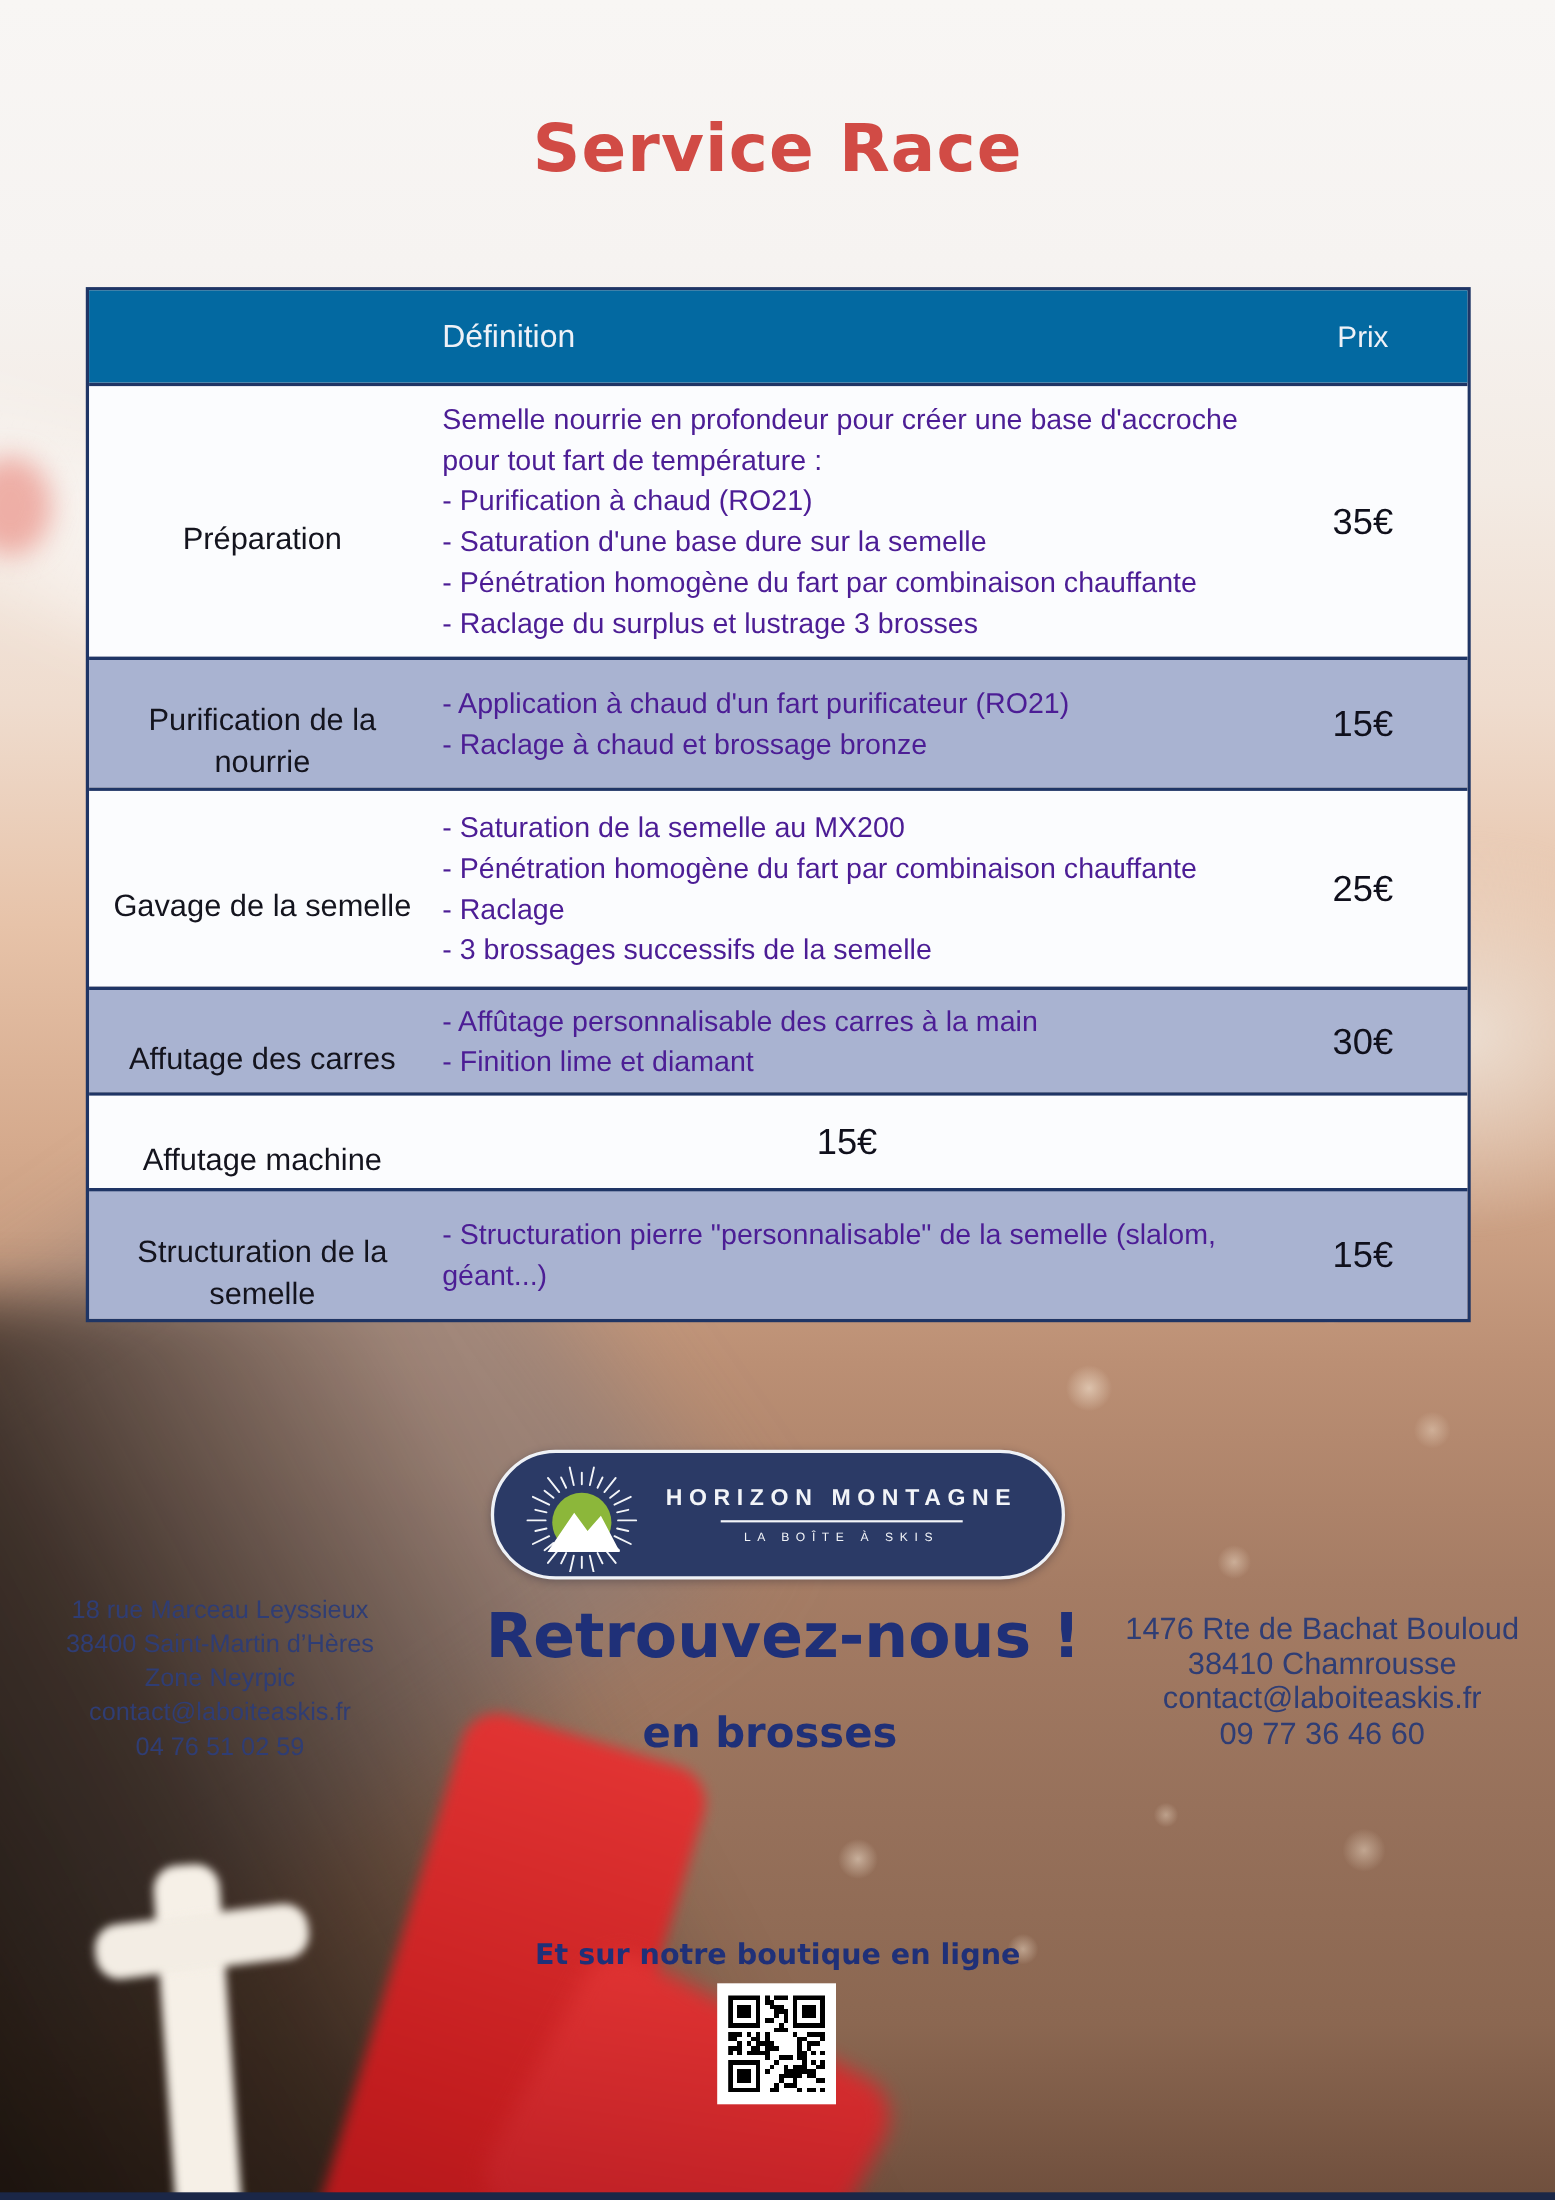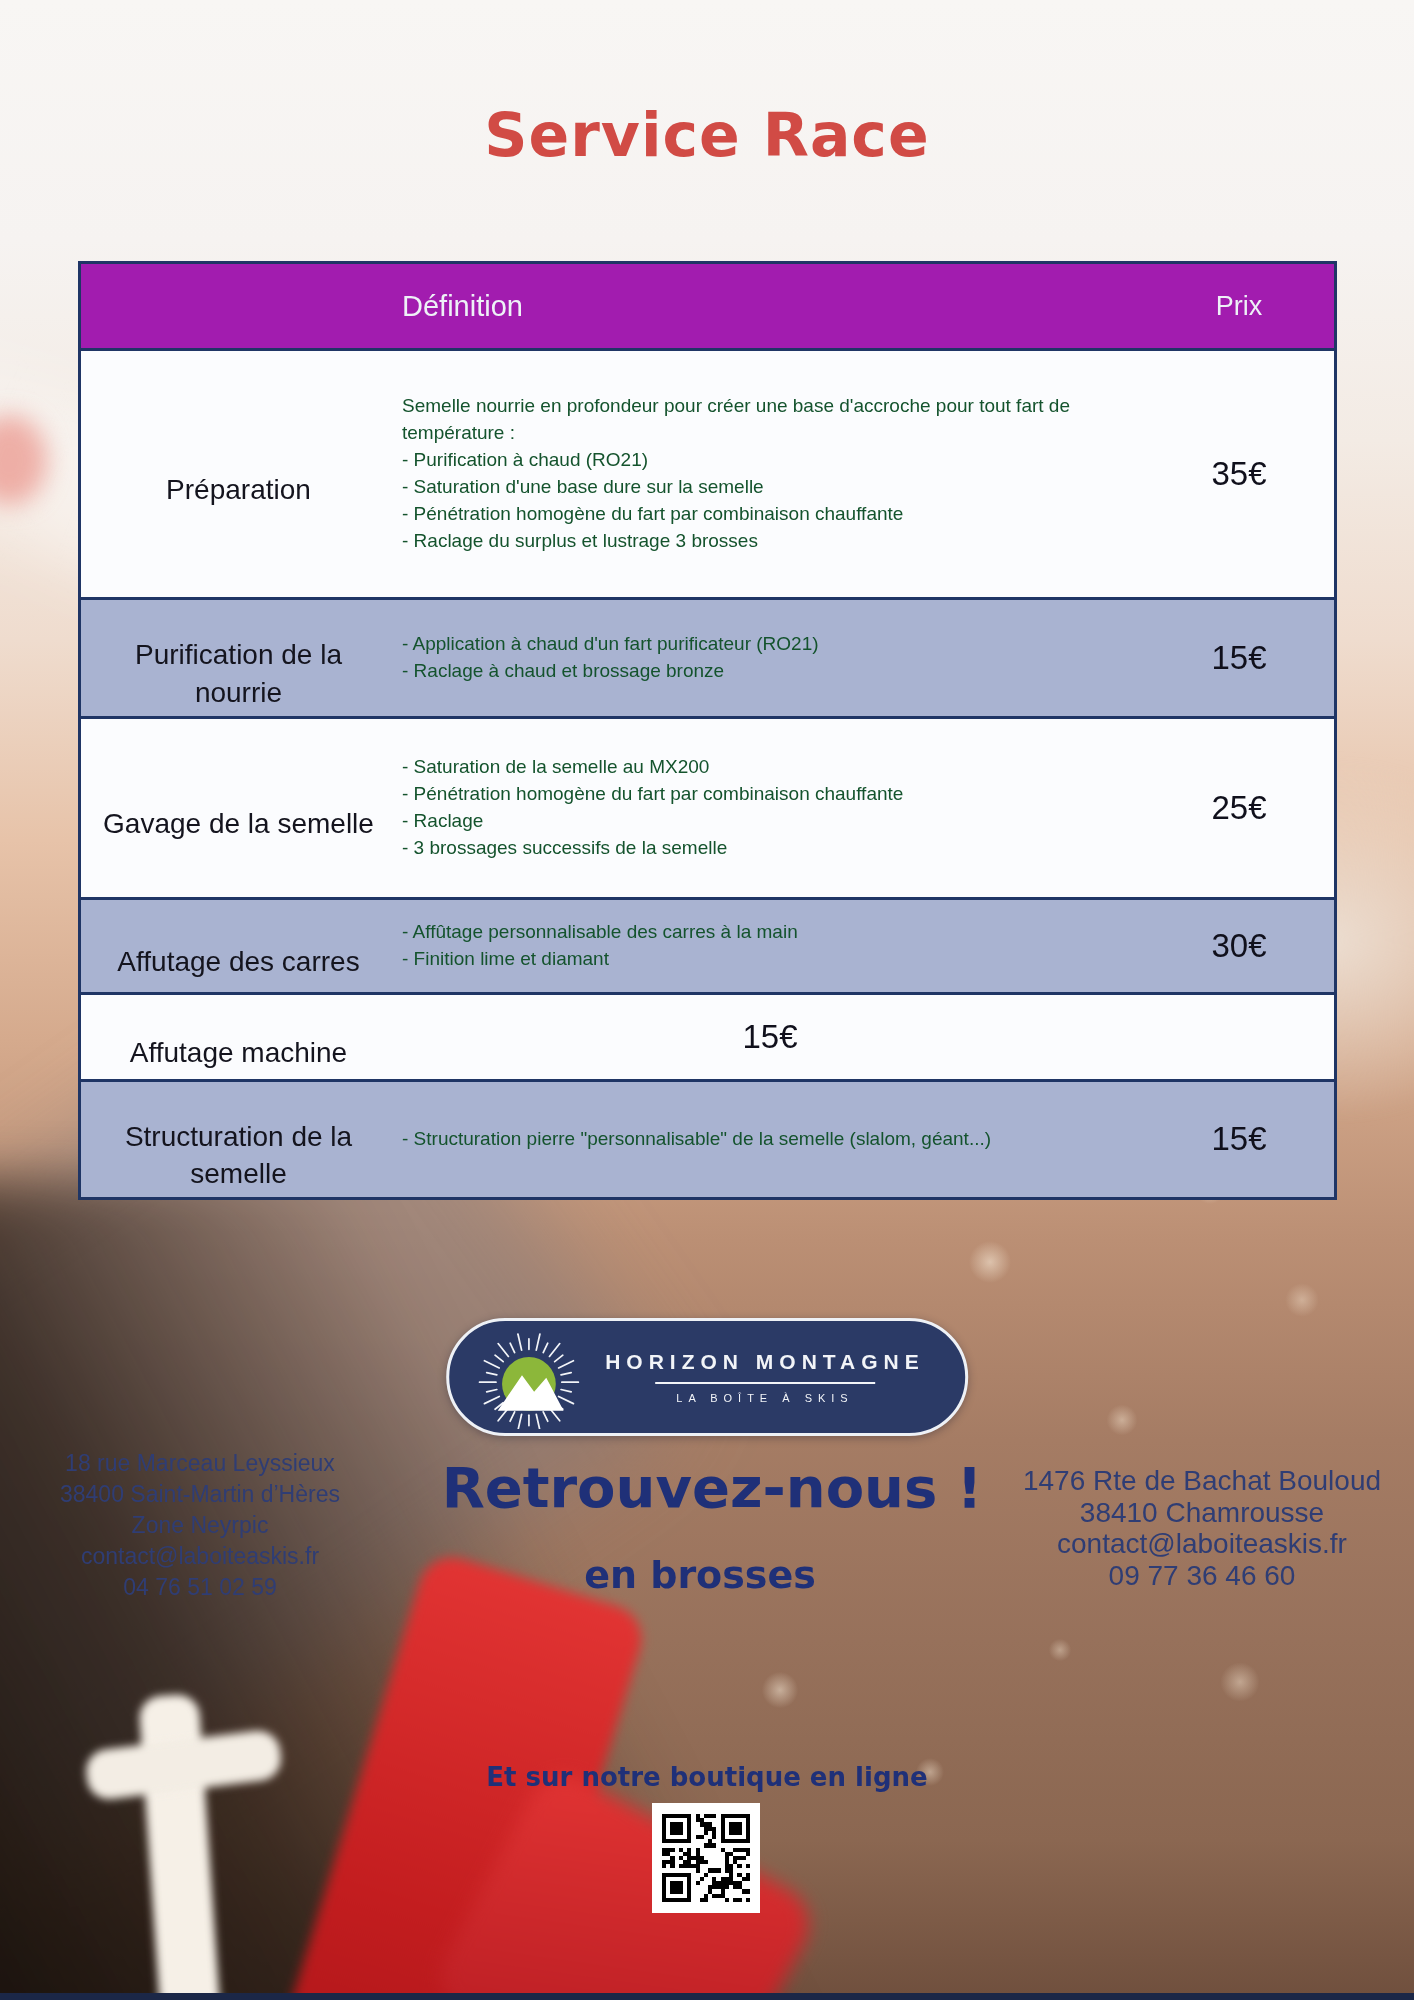--- a/index.html
+++ b/index.html
@@ -31,28 +31,28 @@
   .white-stick{left:150px;top:1695px;width:60px;height:340px;transform:rotate(-4deg);border-radius:22px;background:#f6f0e7;filter:blur(4px);}
   .white-arm{left:86px;top:1740px;width:195px;height:50px;transform:rotate(-7deg);border-radius:22px;background:#f3ede4;filter:blur(4px);}
   .bottom-bar{left:0;bottom:0;width:100%;height:7px;background:#1b2747;}
 
   
   .page-title{position:absolute;top:60px;left:0;width:100%;text-align:center;font-family:"DejaVu Sans",sans-serif;font-size:60px;font-weight:700;letter-spacing:1px;color:#d14b45;}
 
   
   .price-table{position:absolute;left:78px;top:261px;width:1259px;border:3px solid #1f3565;box-sizing:border-box;}
   .trow,.thead{display:grid;grid-template-columns:315px 1fr 190px;align-items:center;box-sizing:border-box;}
-  .thead{background:#a21caf;min-height:84px;color:#eef1f7;}
+  .thead{background:#0369a1;min-height:84px;color:#eef1f7;}
   .th-def{font-size:29px;padding-left:6px;}
   .th-prix{font-size:27px;text-align:center;}
   .trow{background:#fbfcfe;border-top:3px solid #1f3565;color:#14141e;}
   .trow.alt{background:#a9b3d1;}
   .r1{min-height:249px;}.r2{min-height:109px;}.r3{min-height:181px;}.r4{min-height:95px;}.r5{min-height:87px;}.r6{min-height:99px;}
   .td-name{text-align:center;font-size:28px;line-height:1.35;padding:4px 8px;margin-top:32px;}
-  .td-def{font-size:19px;line-height:1.42;white-space:pre-line;padding:10px 12px 10px 6px;color:#14532d;}
+  .td-def{font-size:26px;line-height:1.42;white-space:pre-line;padding:10px 12px 10px 6px;color:#4c1d95;}
   .td-price{text-align:center;font-size:33px;color:#10101c;}
 
   
   .logo{position:absolute;left:50%;top:1318px;transform:translateX(-50%);display:flex;align-items:center;gap:18px;background:#2b3a66;border:3px solid #eef1f6;border-radius:64px;padding:8px 40px 8px 18px;height:96px;box-shadow:0 2px 8px rgba(30,30,50,.35);}
   .logo-burst{width:120px;height:104px;flex:0 0 auto;}
   .logo-text{display:flex;flex-direction:column;align-items:center;gap:8px;color:#f2f4f8;font-weight:700;}
   .logo-brand{font-size:21px;letter-spacing:6px;white-space:nowrap;}
   .logo-divider{width:220px;height:2px;background:#f2f4f8;}
   .logo-sub{font-size:11px;letter-spacing:6px;white-space:nowrap;font-weight:400;}
 

